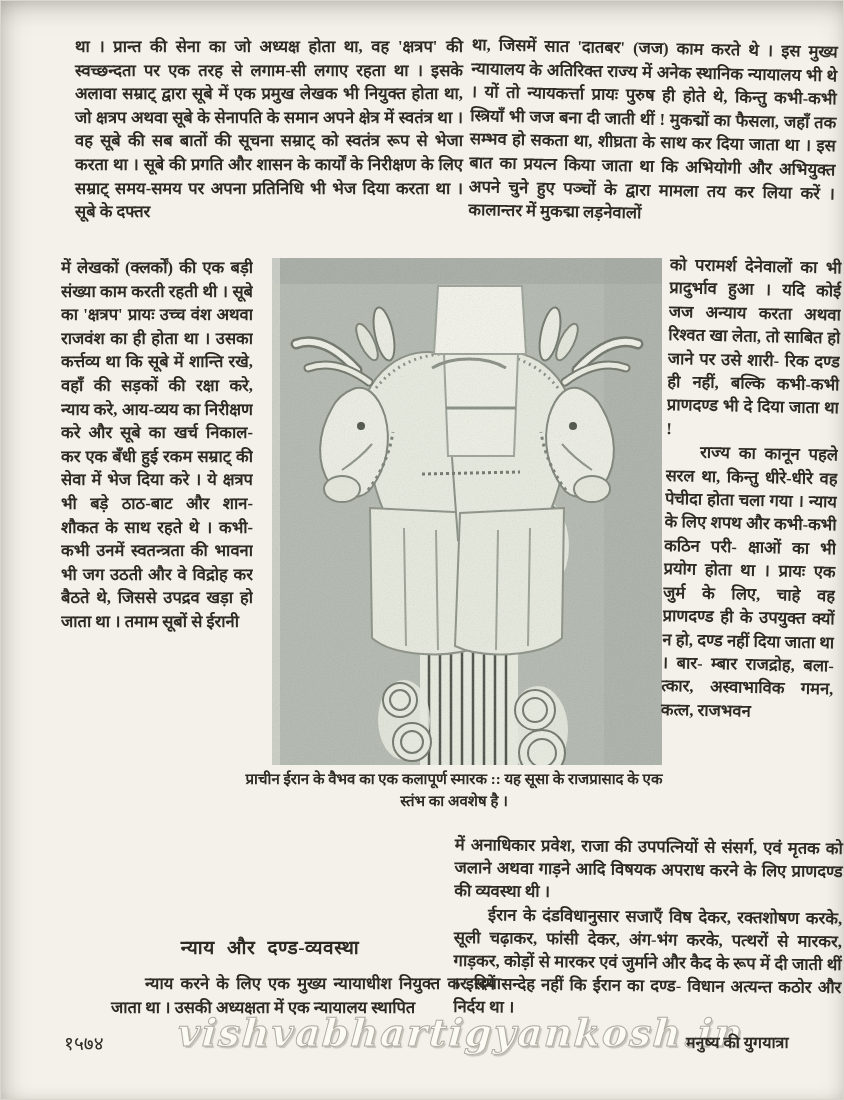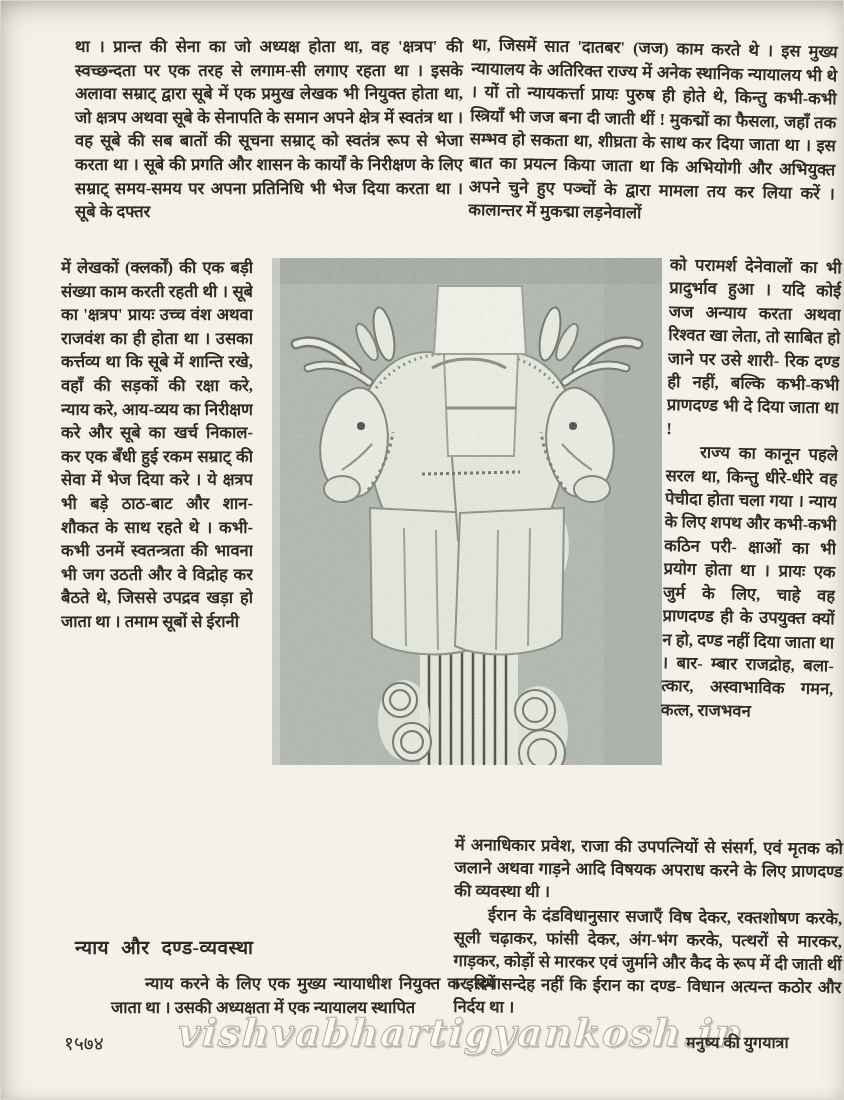--- a/index.html
+++ b/index.html
@@ -33,21 +33,21 @@
   .col-right p{margin:0;font-weight:bold;font-size:16.5px;line-height:23.4px;text-align:justify;}
   .photo{position:absolute;left:272px;top:258px;width:390px;height:507px;margin:0;}
   .photo svg{display:block;}
   .caption{
     position:absolute;left:238px;top:768px;width:432px;margin:0;
     font-weight:bold;font-size:15px;line-height:22px;text-align:center;
   }
   .left-lower{left:75px;top:833px;width:390px;}
   .heading{
     position:absolute;left:75px;top:934px;width:390px;margin:0;
-    font-size:19px;font-weight:bold;
+    font-size:19px;font-weight:bold;text-align:center;
     letter-spacing:.5px;word-spacing:7px;
   }
   .left-bottom{left:63px;top:972px;width:390px;margin-left:48px;}
   .right-bottom{position:absolute;left:455px;top:833px;width:388px;}
   .right-bottom p{margin:0;font-weight:bold;font-size:16.5px;line-height:23.2px;text-align:justify;}
   .footer-num{position:absolute;left:64px;top:1030px;font-size:19px;font-weight:normal;}
   .watermark{
     position:absolute;left:178px;top:1010px;
     font-family:"DejaVu Serif",serif;
     font-size:38px;font-style:italic;font-weight:bold;
@@ -163,20 +163,21 @@
 
       <rect width="390" height="507" filter="url(#grain)" opacity="0.22"></rect>
     </svg>
   </figure>
 
   <div class="col-right tilt">
     <p>को परामर्श देनेवालों का भी प्रादुर्भाव हुआ । यदि कोई जज अन्याय करता अथवा रिश्वत खा लेता, तो साबित हो जाने पर उसे शारी- रिक दण्ड ही नहीं, बल्कि कभी-कभी प्राणदण्ड भी दे दिया जाता था !</p>
     <p class="indent">राज्य का कानून पहले सरल था, किन्तु धीरे-धीरे वह पेचीदा होता चला गया । न्याय के लिए शपथ और कभी-कभी कठिन परी- क्षाओं का भी प्रयोग होता था । प्रायः एक जुर्म के लिए, चाहे वह प्राणदण्ड ही के उपयुक्त क्यों न हो, दण्ड नहीं दिया जाता था । बार- म्बार राजद्रोह, बला- त्कार, अस्वाभाविक गमन, कत्ल, राजभवन</p>
   </div>
 
+  <p class="caption">प्राचीन ईरान के वैभव का एक कलापूर्ण स्मारक :: यह सूसा के राजप्रासाद के एक स्तंभ का अवशेष है ।</p>
 
 
   <h2 class="heading">न्याय और दण्ड-व्यवस्था</h2>
 
   <p class="blk left-bottom indent">न्याय करने के लिए एक मुख्य न्यायाधीश नियुक्त कर दिया जाता था । उसकी अध्यक्षता में एक न्यायालय स्थापित</p>
 
   <div class="right-bottom tilt-sm">
     <p>में अनाधिकार प्रवेश, राजा की उपपत्नियों से संसर्ग, एवं मृतक को जलाने अथवा गाड़ने आदि विषयक अपराध करने के लिए प्राणदण्ड की व्यवस्था थी ।</p>
     <p class="indent">ईरान के दंडविधानुसार सजाएँ विष देकर, रक्तशोषण करके, सूली चढ़ाकर, फांसी देकर, अंग-भंग करके, पत्थरों से मारकर, गाड़कर, कोड़ों से मारकर एवं जुर्माने और कैद के रूप में दी जाती थीं । इसमें सन्देह नहीं कि ईरान का दण्ड- विधान अत्यन्त कठोर और निर्दय था ।</p>
   </div>

